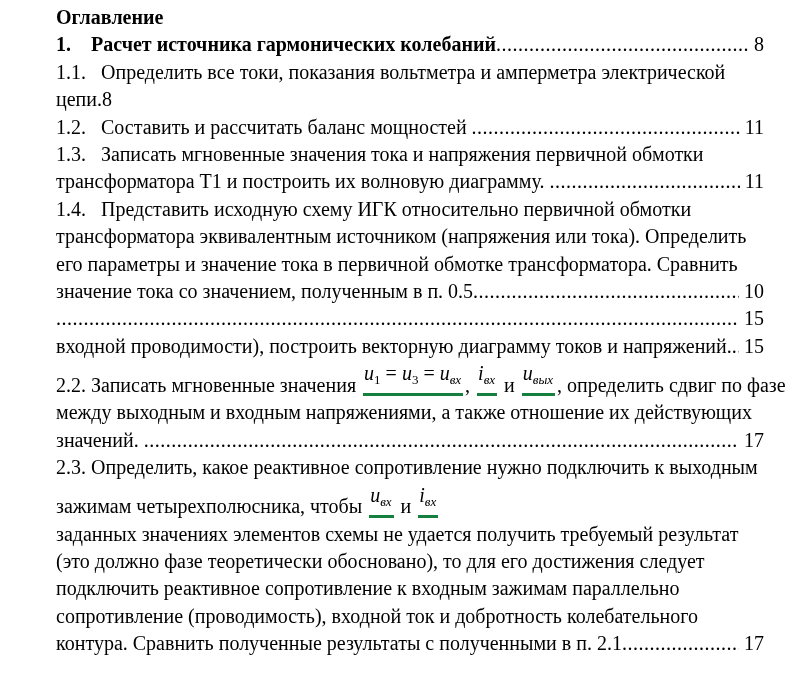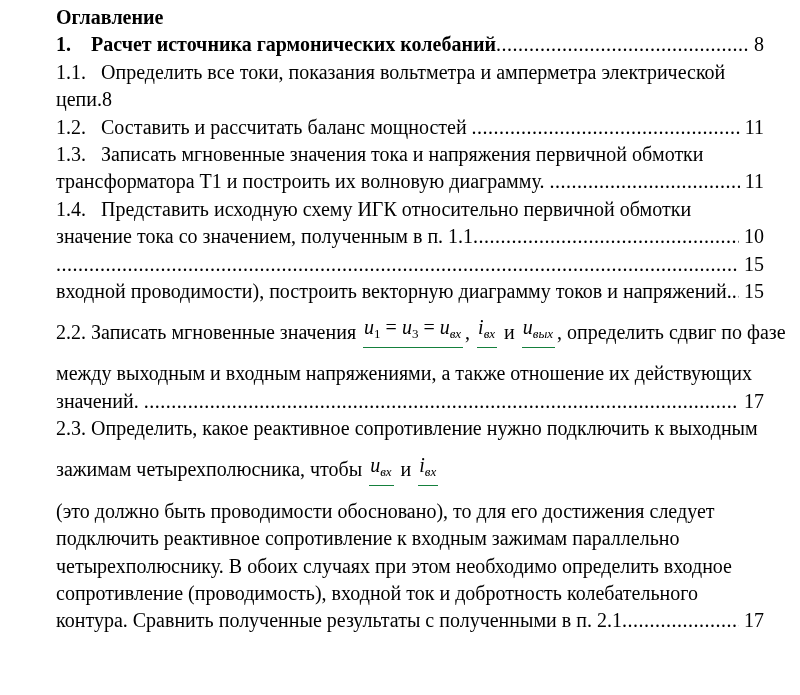--- a/index.html
+++ b/index.html
@@ -23,39 +23,39 @@
     background: #ffffff;
   }
   .toc-title {
     font-weight: bold;
     line-height: 27.4px;
     white-space: pre;
   }
   .toc-entry { margin: 0; }
   .line {
     display: flex;
-    align-items: center;
+    align-items: flex-end;
     line-height: 27.4px;
   }
   .line span { white-space: pre; }
   .run-bold { font-weight: bold; }
   .dots {
     flex: 1 1 auto;
     min-width: 0;
     overflow: hidden;
     white-space: nowrap;
     letter-spacing: 0.5px;
   }
   .page-num { margin-left: 5px; }
   .page-num-inline { margin-left: 0; }
   .math {
     display: inline-block;
-    border-bottom: 1px solid #15803d;
+    border-bottom: 3px solid #15803d;
     padding: 0 2px 3px 1px;
-    margin: 12px 2px;
+    margin: 3px 2px;
     line-height: 20px;
   }
   .it { font-style: italic; }
   .sub {
     font-size: 13px;
     vertical-align: -4px;
   }
 </style>
 </head>
 <body>
@@ -94,21 +94,27 @@
           <span>трансформатора Т1 и построить их волновую диаграмму. </span>
           <span class="dots">........................................................................................................................................................................................................</span>
           <span class="page-num">11</span>
         </div>
       </div>
       <div class="toc-entry">
         <div class="line">
           <span>1.4.&nbsp;&nbsp;&nbsp;Представить исходную схему ИГК относительно первичной обмотки</span>
         </div>
         <div class="line">
-          <span>значение тока со значением, полученным в п. 1.1</span>
+          <span>трансформатора эквивалентным источником (напряжения или тока). Определить</span>
+        </div>
+        <div class="line">
+          <span>его параметры и значение тока в первичной обмотке трансформатора. Сравнить</span>
+        </div>
+        <div class="line">
+          <span>значение тока со значением, полученным в п. 0.5</span>
           <span class="dots">........................................................................................................................................................................................................</span>
           <span class="page-num">10</span>
         </div>
       </div>
       <div class="toc-entry">
         <div class="line">
           <span class="dots">........................................................................................................................................................................................................</span>
           <span class="page-num">15</span>
         </div>
       </div>
@@ -142,27 +148,27 @@
         <div class="line">
           <span>2.3. Определить, какое реактивное сопротивление нужно подключить к выходным</span>
         </div>
         <div class="line">
           <span>зажимам четырехполюсника, чтобы </span>
           <span class="math"><span class="it">u</span><span class="it sub">вх</span></span>
           <span> и </span>
           <span class="math"><span class="it">i</span><span class="it sub">вх</span></span>
         </div>
         <div class="line">
-          <span>(это должно быть проводимости обосновано), то для его достижения следует</span>
+          <span>заданных значениях элементов схемы не удается получить требуемый результат</span>
+        </div>
+        <div class="line">
+          <span>(это должно фазе теоретически обосновано), то для его достижения следует</span>
         </div>
         <div class="line">
           <span>подключить реактивное сопротивление к входным зажимам параллельно</span>
-        </div>
-        <div class="line">
-          <span>четырехполюснику. В обоих случаях при этом необходимо определить входное</span>
         </div>
         <div class="line">
           <span>сопротивление (проводимость), входной ток и добротность колебательного</span>
         </div>
         <div class="line">
           <span>контура. Сравнить полученные результаты с полученными в п. 2.1</span>
           <span class="dots">........................................................................................................................................................................................................</span>
           <span class="page-num">17</span>
         </div>
       </div>

